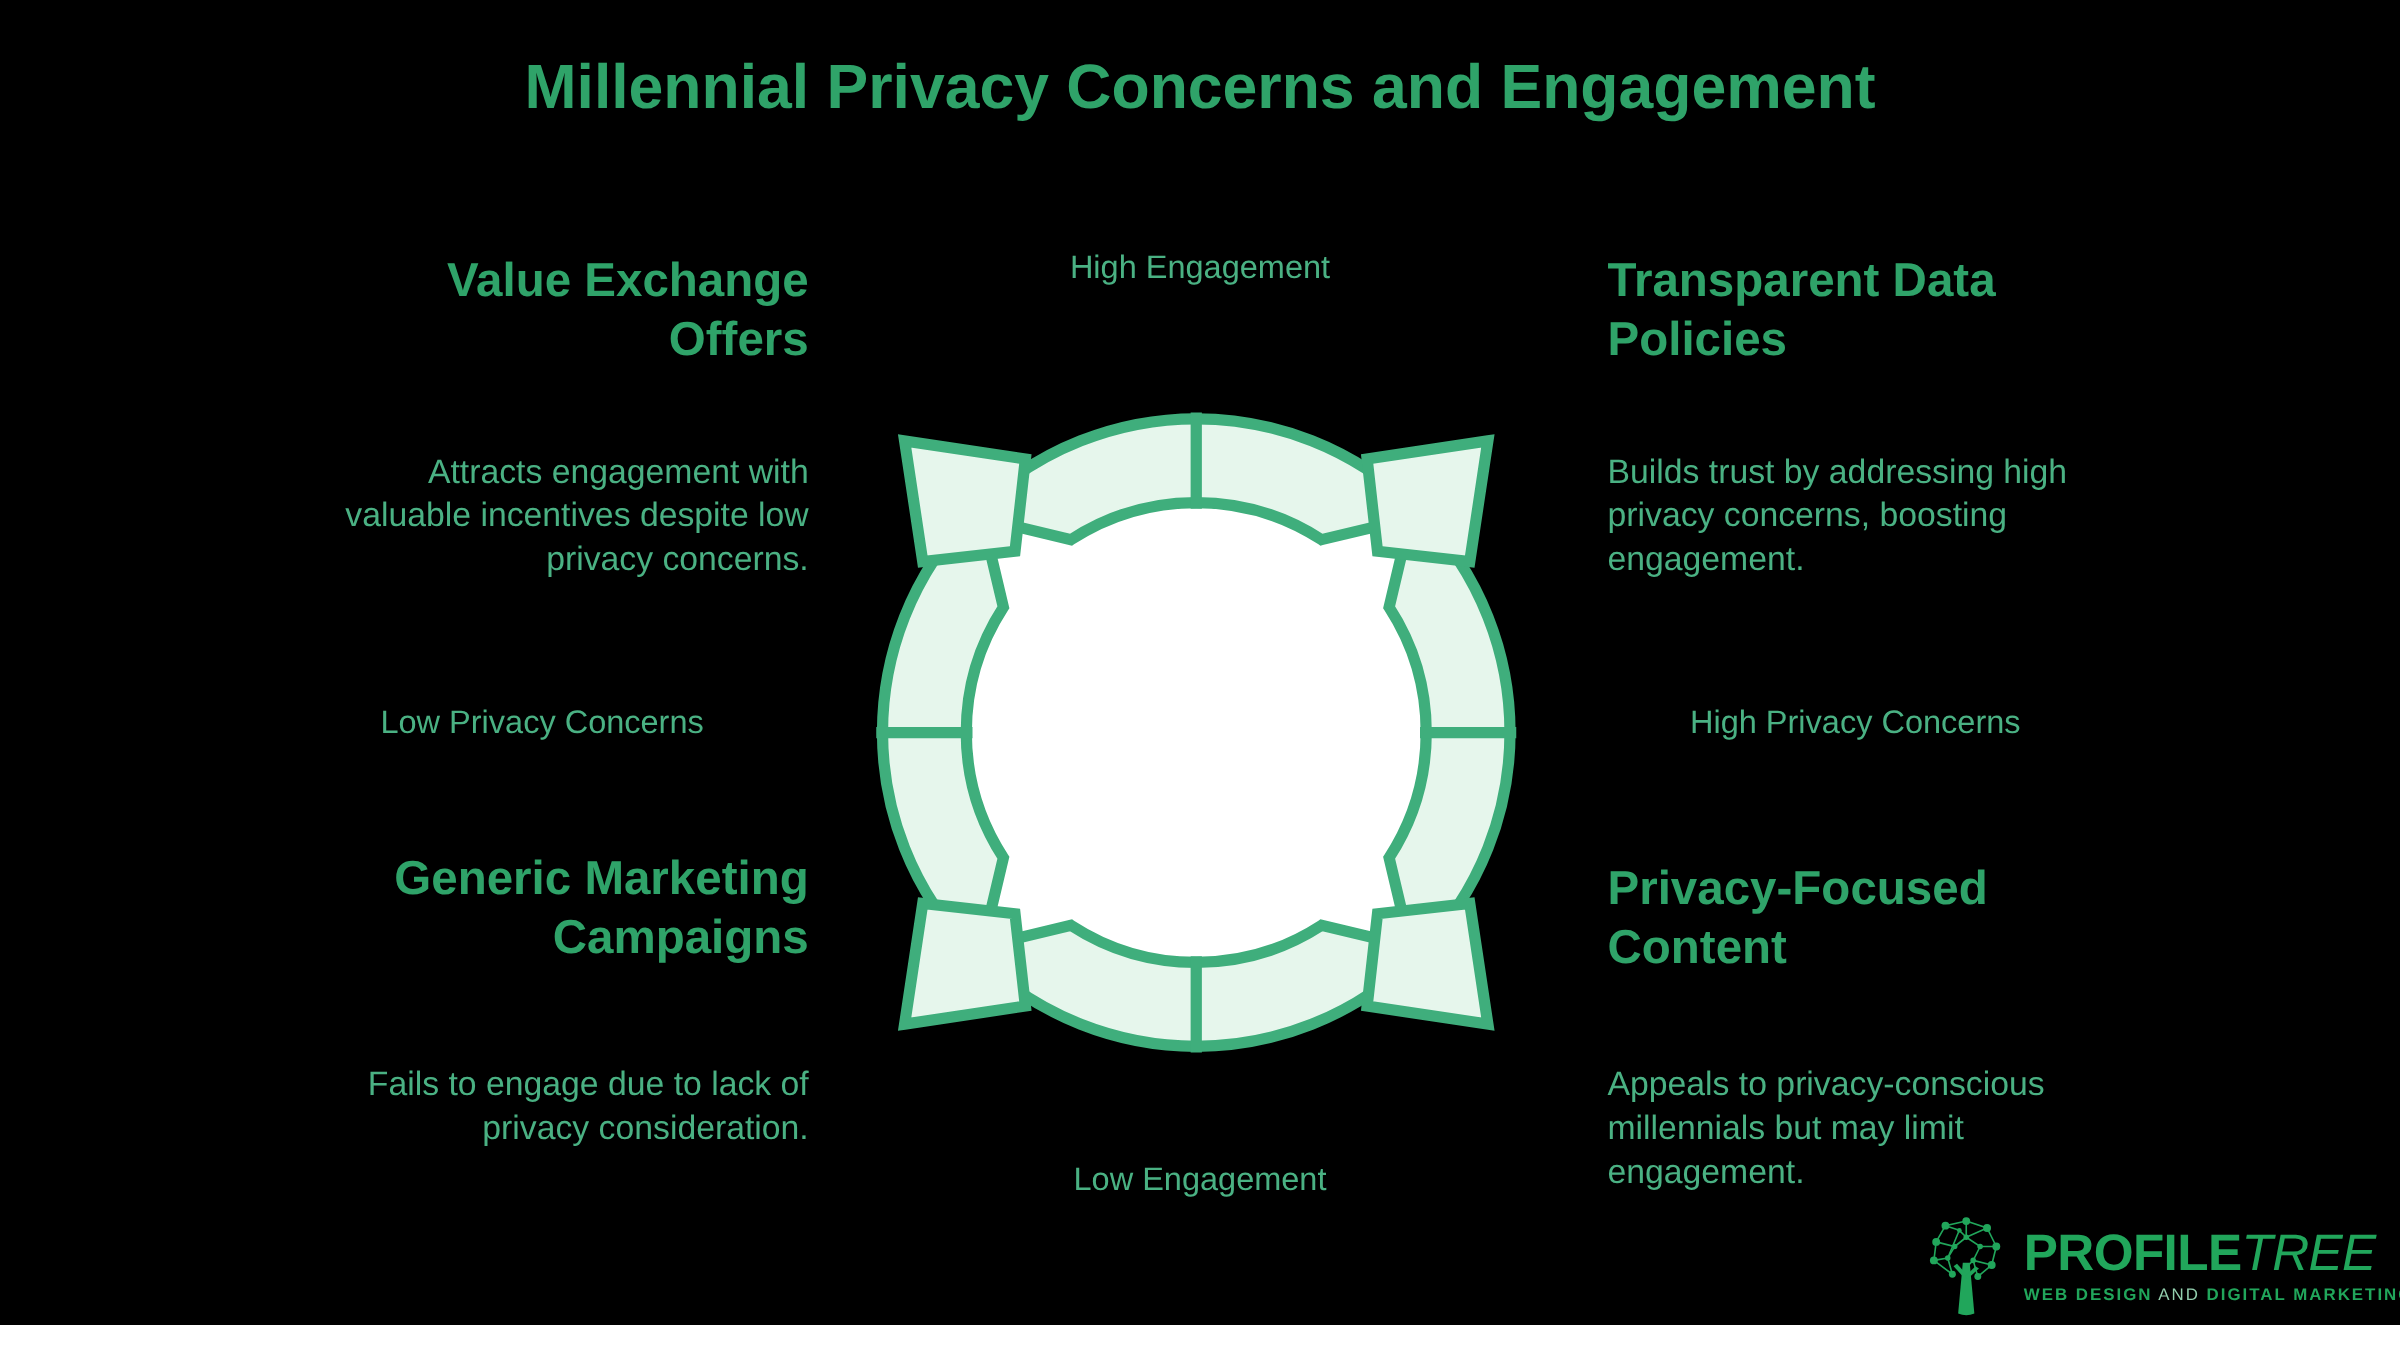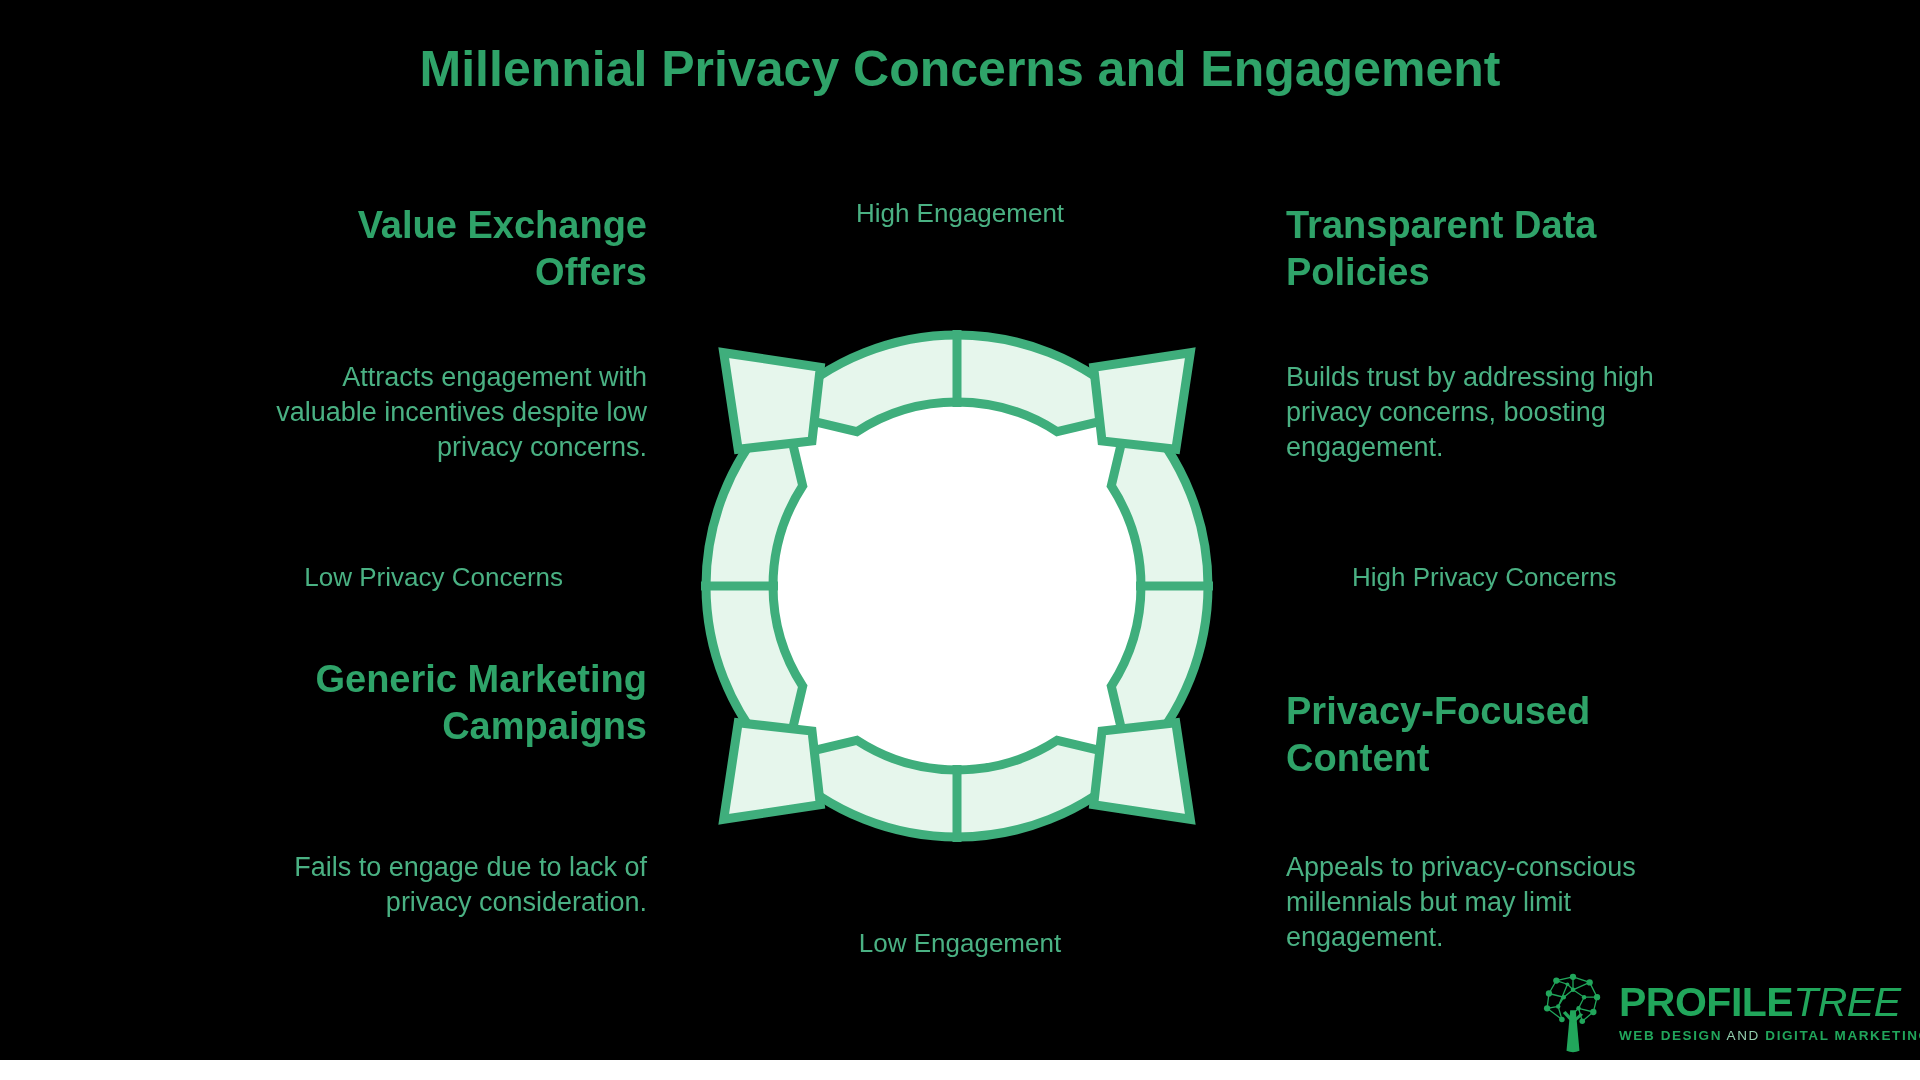--- a/index.html
+++ b/index.html
@@ -54,21 +54,21 @@
     color: #4ab183;
     line-height: 1.29;
   }
   .col-left  { right: 1273px; text-align: right; }
   .col-right { left: 1275px;  text-align: left; margin-left: 11px; }
 
   .q1h { top: 202px; }
   .q1b { top: 360px; }
   .q2h { top: 202px; }
   .q2b { top: 360px; }
-  .q3h { top: 656px; }
+  .q3h { top: 680px; }
   .q3b { top: 850px; }
   .q4h { top: 688px; }
   .q4b { top: 850px; }
 
   .cycle-wrap {
     position: absolute;
     left: 617px;
     top: 246px;
     width: 680px;
     height: 680px;

